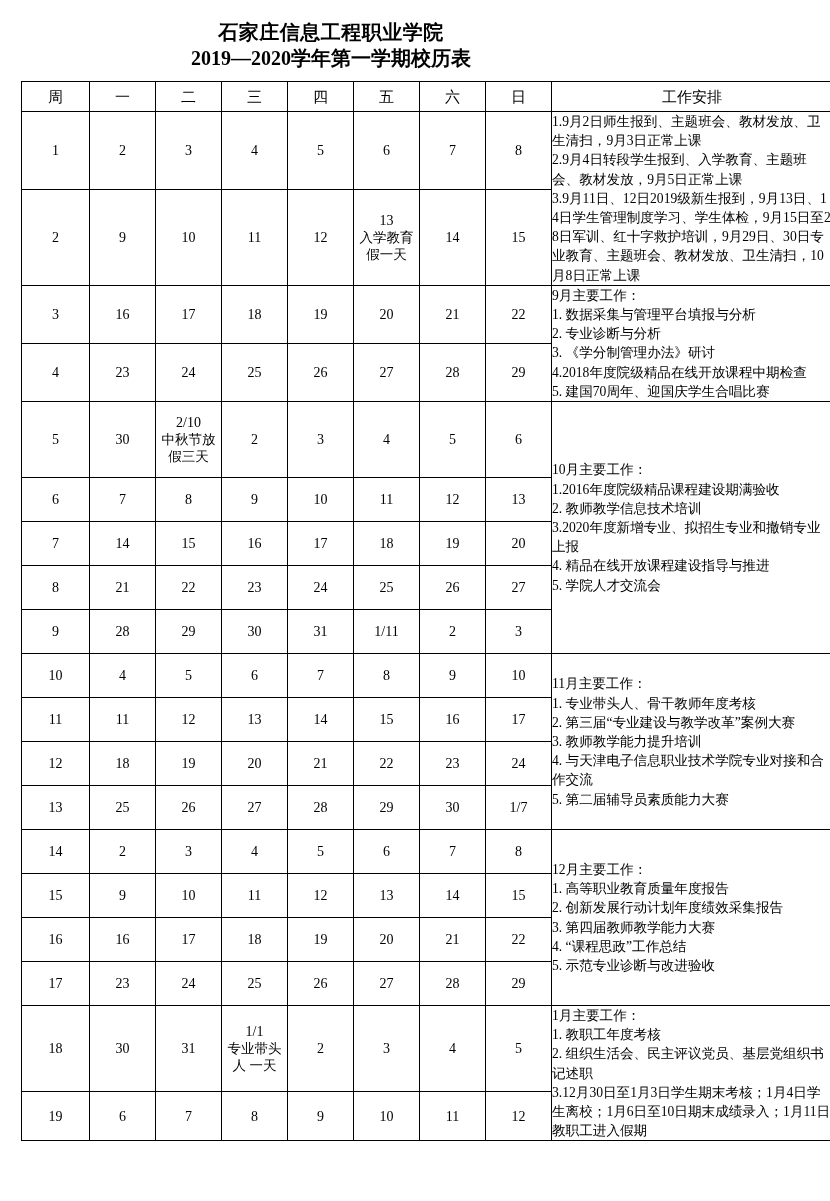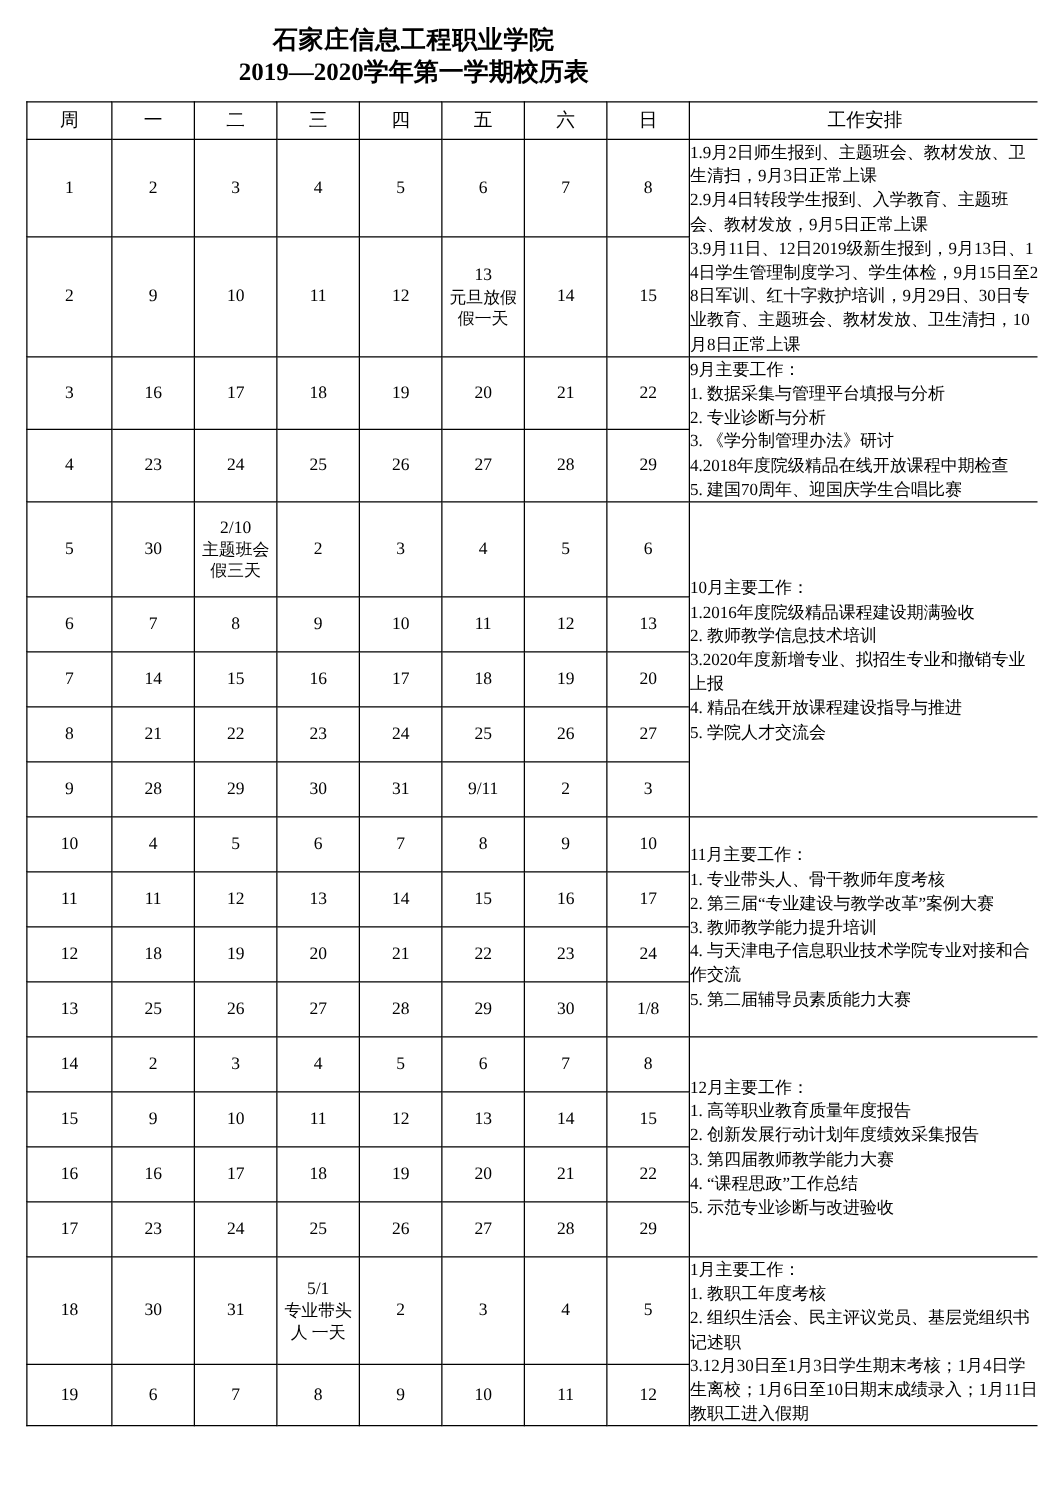--- a/index.html
+++ b/index.html
@@ -162,21 +162,21 @@
             <span class="num">10</span>
           </td>
           <td class="daycell">
             <span class="num">11</span>
           </td>
           <td class="daycell">
             <span class="num">12</span>
           </td>
           <td class="daycell">
             <span class="num">13</span>
-            <span class="note">元旦放假
+            <span class="note">入学教育
 假一天</span>
           </td>
           <td class="daycell">
             <span class="num">14</span>
           </td>
           <td class="daycell">
             <span class="num">15</span>
           </td>
         </tr>
         <tr class="wrow">
@@ -233,21 +233,21 @@
             <span class="num">29</span>
           </td>
         </tr>
         <tr class="wrow tall">
           <td class="weekcell">5</td>
           <td class="daycell">
             <span class="num">30</span>
           </td>
           <td class="daycell">
             <span class="num">2/10</span>
-            <span class="note">主题班会
+            <span class="note">中秋节放
 假三天</span>
           </td>
           <td class="daycell">
             <span class="num">2</span>
           </td>
           <td class="daycell">
             <span class="num">3</span>
           </td>
           <td class="daycell">
             <span class="num">4</span>
@@ -345,21 +345,21 @@
           <td class="daycell">
             <span class="num">29</span>
           </td>
           <td class="daycell">
             <span class="num">30</span>
           </td>
           <td class="daycell">
             <span class="num">31</span>
           </td>
           <td class="daycell">
-            <span class="num">9/11</span>
+            <span class="num">1/11</span>
           </td>
           <td class="daycell">
             <span class="num">2</span>
           </td>
           <td class="daycell">
             <span class="num">3</span>
           </td>
         </tr>
         <tr class="wrow">
           <td class="weekcell">10</td>
@@ -453,21 +453,21 @@
           <td class="daycell">
             <span class="num">28</span>
           </td>
           <td class="daycell">
             <span class="num">29</span>
           </td>
           <td class="daycell">
             <span class="num">30</span>
           </td>
           <td class="daycell">
-            <span class="num">1/8</span>
+            <span class="num">1/7</span>
           </td>
         </tr>
         <tr class="wrow">
           <td class="weekcell">14</td>
           <td class="daycell">
             <span class="num">2</span>
           </td>
           <td class="daycell">
             <span class="num">3</span>
           </td>
@@ -567,21 +567,21 @@
         </tr>
         <tr class="wrow tall">
           <td class="weekcell">18</td>
           <td class="daycell">
             <span class="num">30</span>
           </td>
           <td class="daycell">
             <span class="num">31</span>
           </td>
           <td class="daycell">
-            <span class="num">5/1</span>
+            <span class="num">1/1</span>
             <span class="note">专业带头人
 一天</span>
           </td>
           <td class="daycell">
             <span class="num">2</span>
           </td>
           <td class="daycell">
             <span class="num">3</span>
           </td>
           <td class="daycell">

